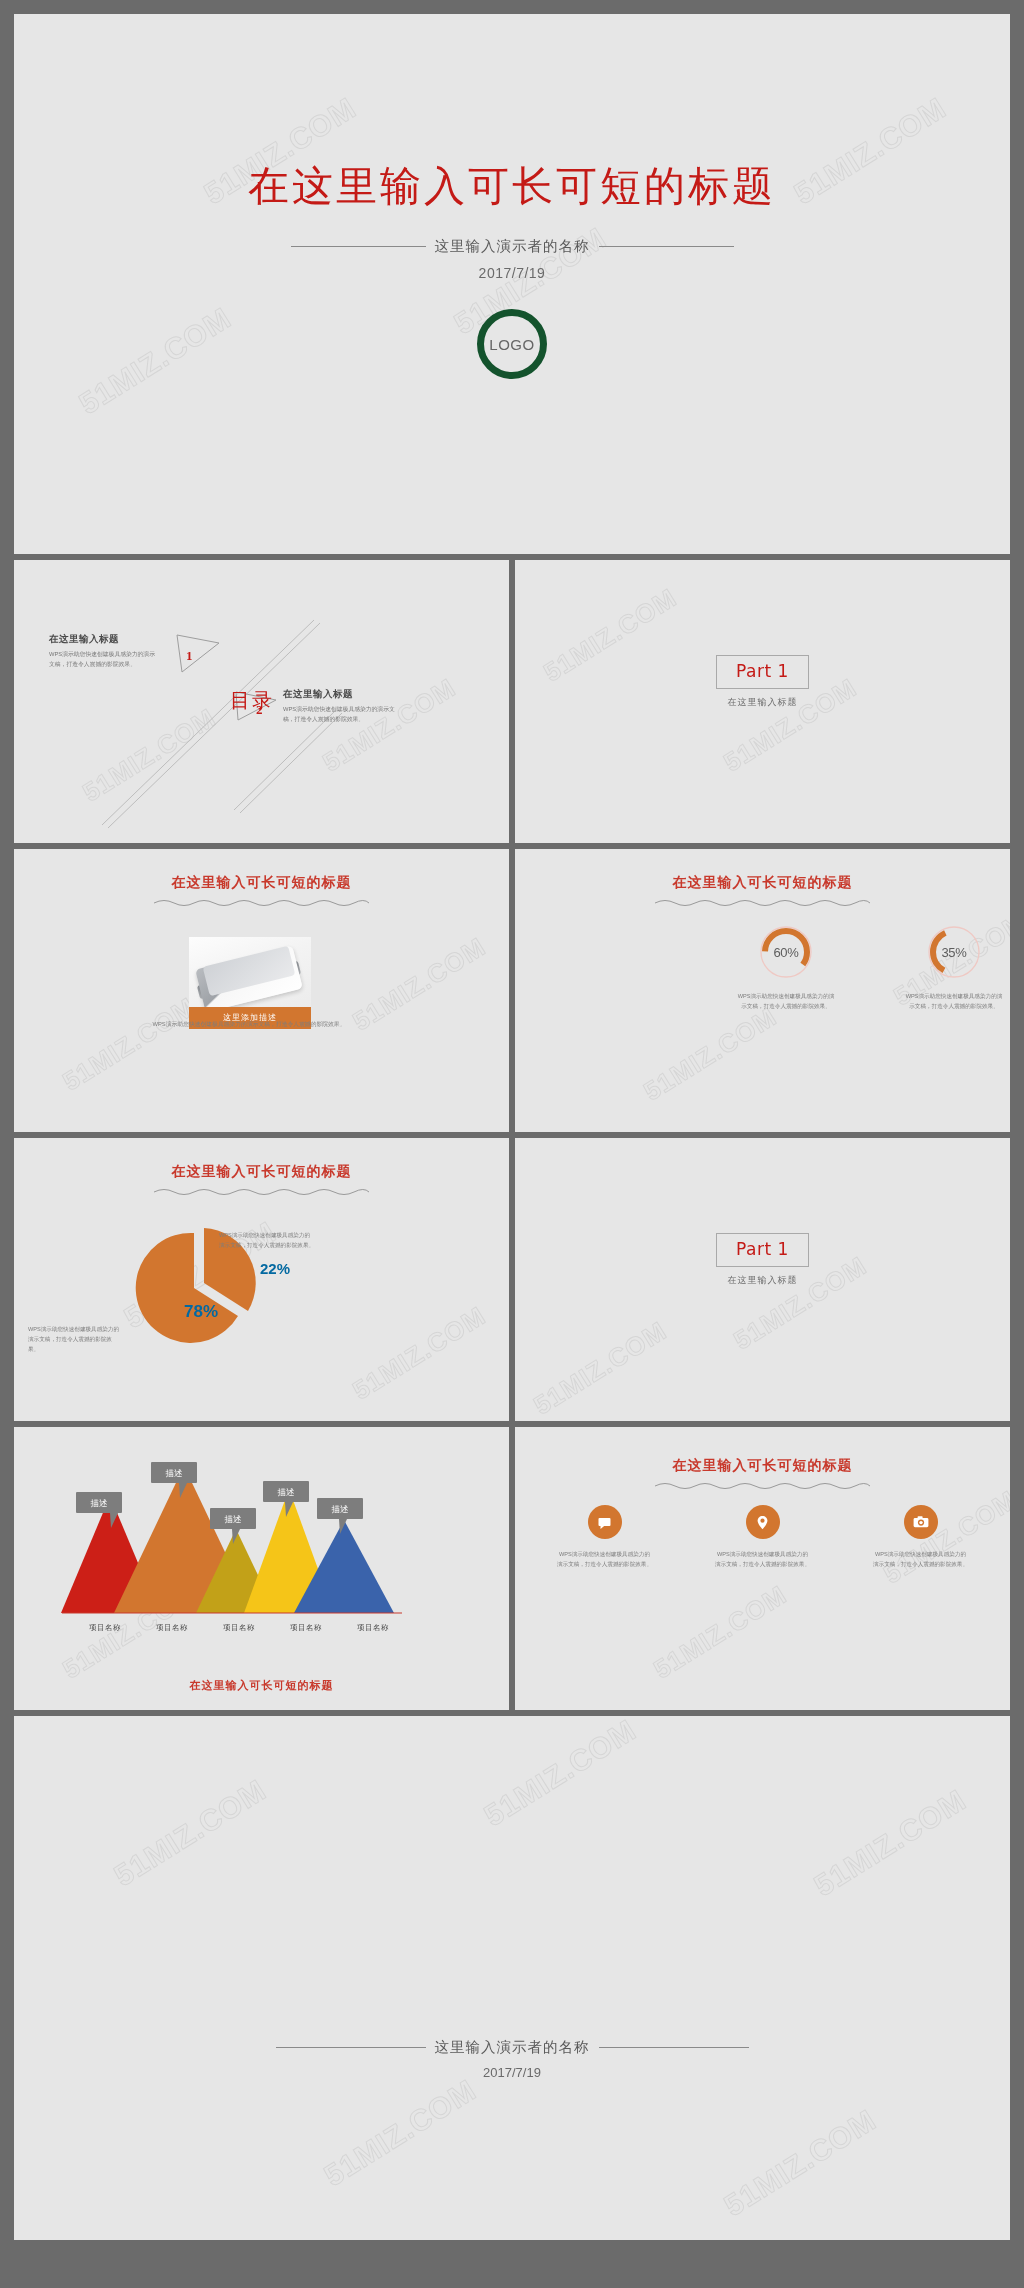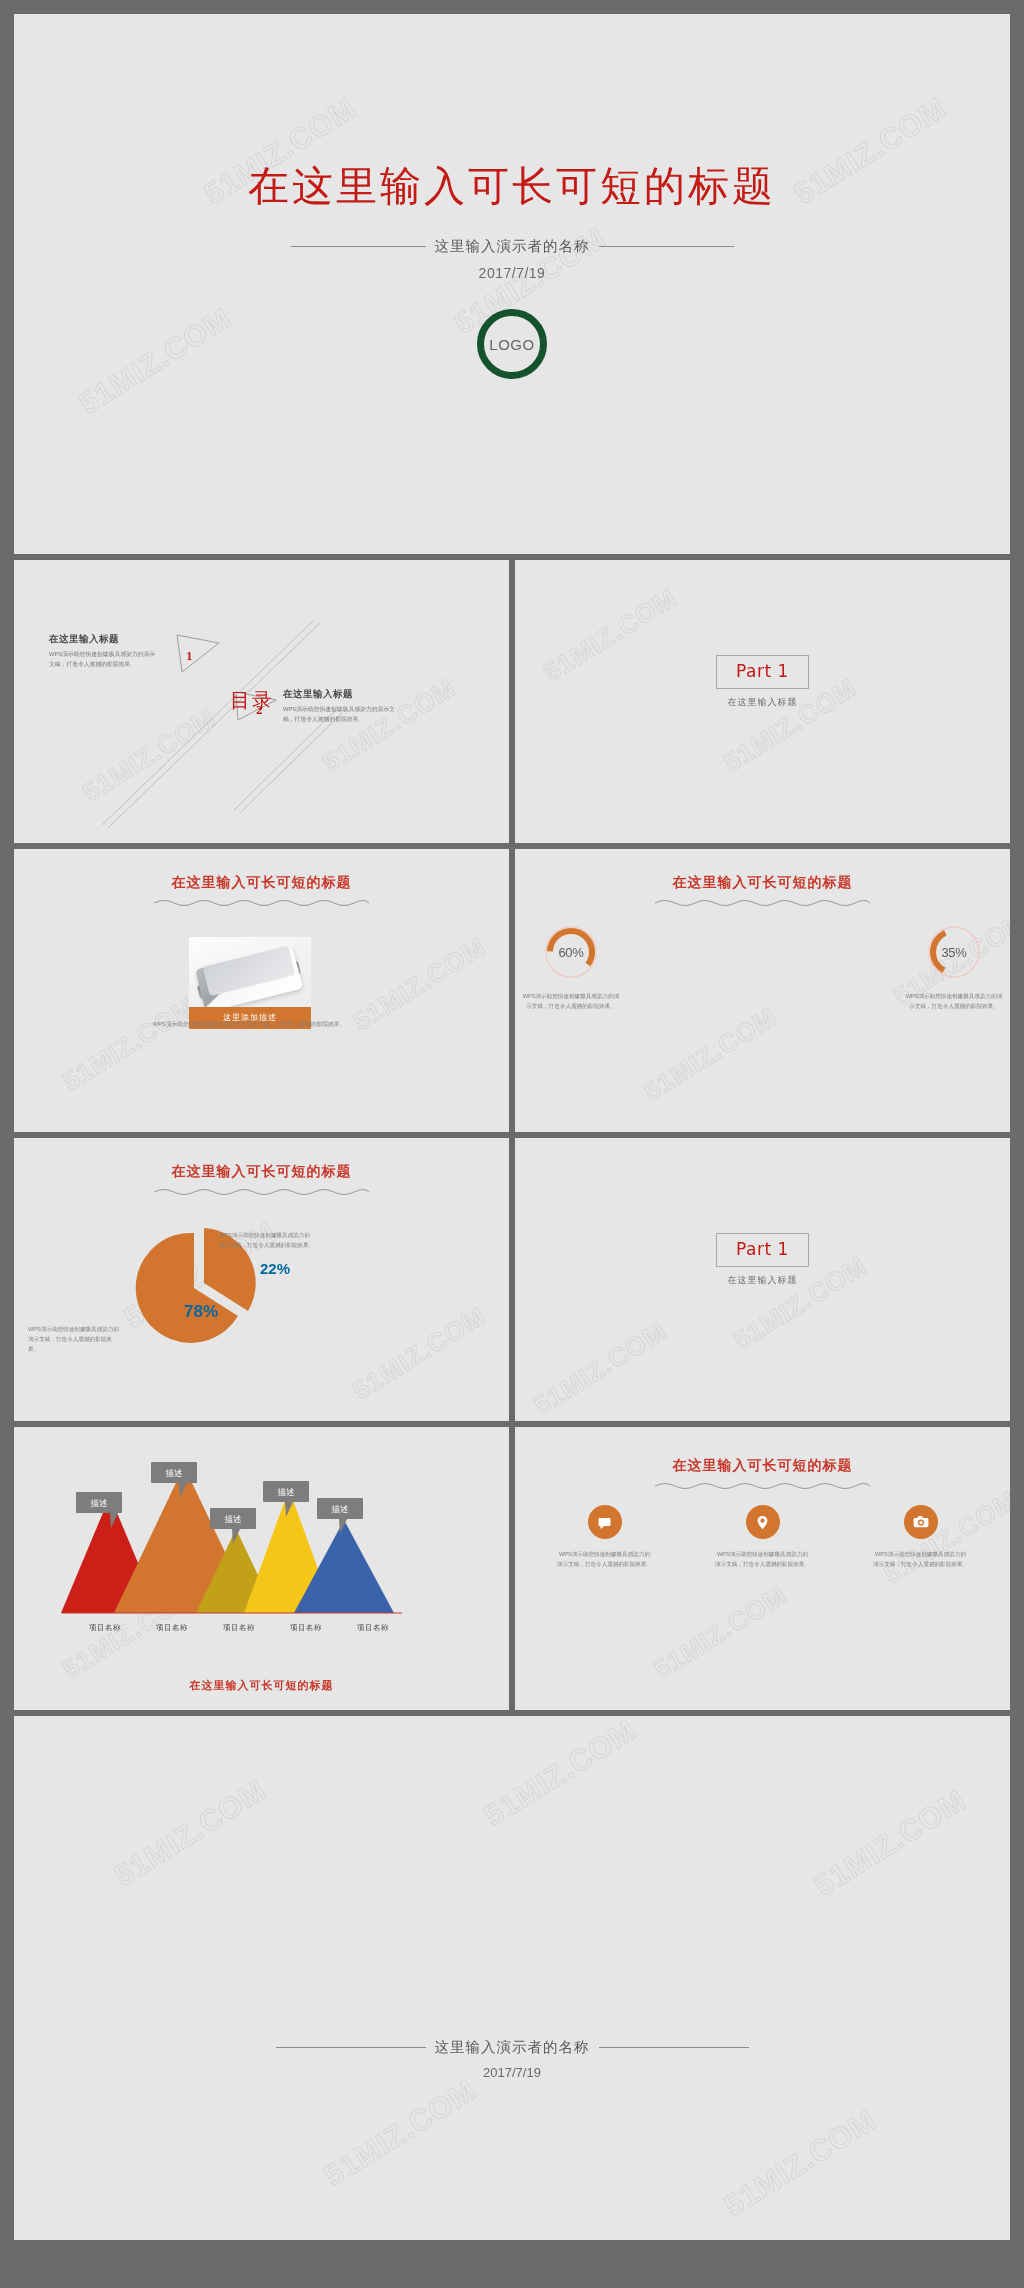--- a/index.html
+++ b/index.html
@@ -132,21 +132,21 @@
     text-align:center;padding:5px 0 6px;letter-spacing:1px;
   }
   .ph-text{
     position:absolute;left:110px;top:170px;width:250px;
     text-align:center;color:#7d7d7d;font-size:5.8px;line-height:1.8;
   }
 
   
   .donut-row{
     position:absolute;left:0;right:0;top:75px;
-    display:flex;justify-content:space-between;gap:56px;
+    display:flex;justify-content:flex-end;gap:56px;
   }
   .donut-col{width:112px;text-align:center;}
   .donut-wrap{position:relative;width:56px;height:56px;margin:0 auto;}
   .donut-val{
     position:absolute;inset:0;display:flex;align-items:center;justify-content:center;
     color:#5d5d5d;font-size:13px;letter-spacing:-.3px;
   }
   .donut-cap{color:#7d7d7d;font-size:5.6px;line-height:1.8;margin-top:11px;padding:0 6px;}
 
   

